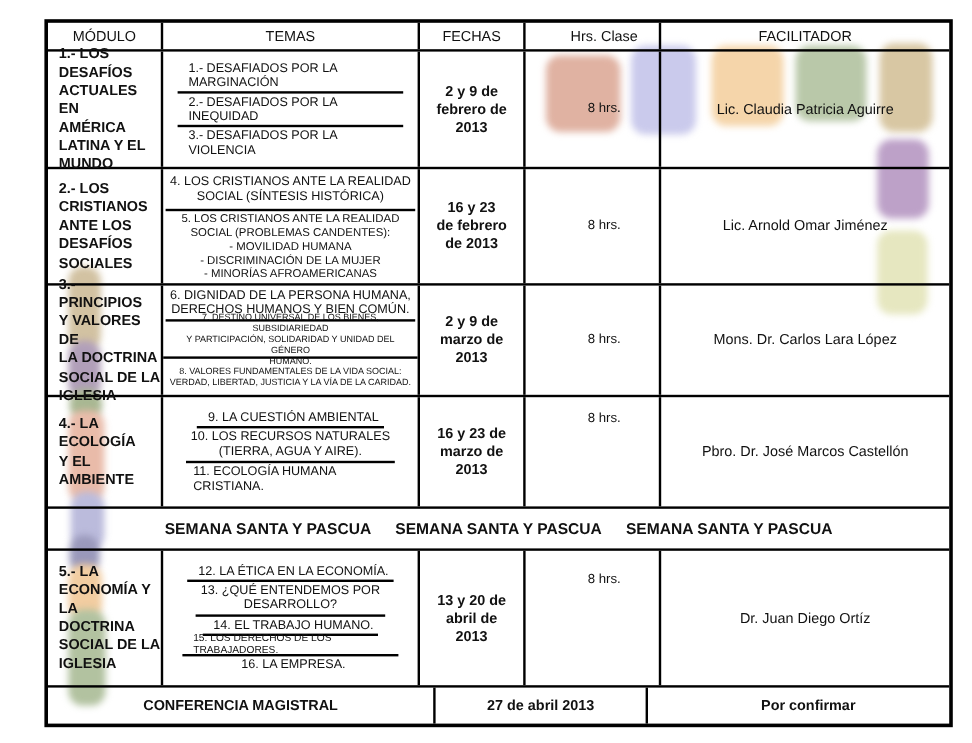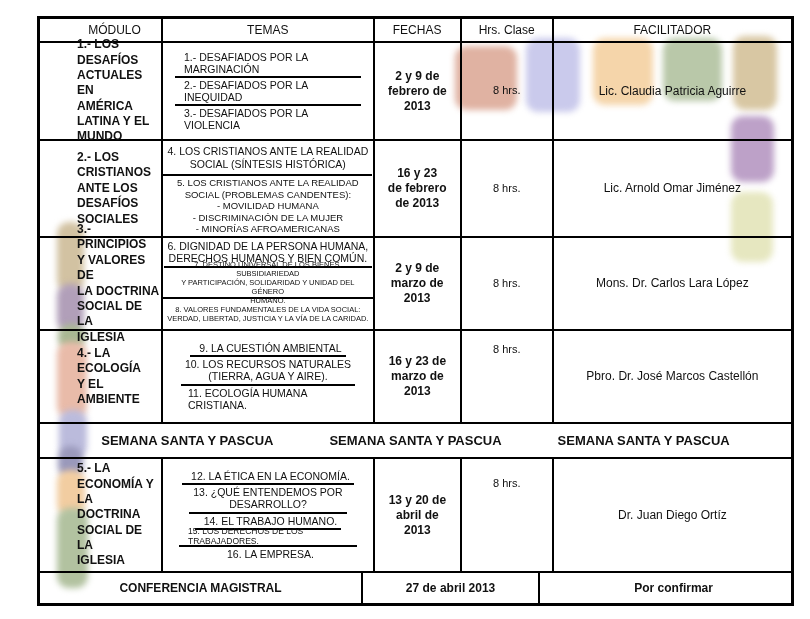--- a/index.html
+++ b/index.html
@@ -16,24 +16,24 @@
     border:3px solid #000;box-sizing:content-box;background:transparent;
   }
   .row{display:flex;border-bottom:2px solid #000;box-sizing:border-box;}
   .row:last-child{border-bottom:none;}
   .cell{
     box-sizing:border-box;border-right:2px solid #000;
     display:flex;align-items:center;justify-content:center;
     text-align:center;white-space:pre-line;line-height:1.25;
   }
   .cell.last{border-right:none;}
-  .c-mod{width:96px;margin-left:28px;}
+  .c-mod{width:96px;}
   .c-tem{width:214px;}
   .c-fec{width:88px;}
-  .c-hrs{width:93px;}
+  .c-hrs{width:93px;margin-left:20px;}
   .c-fac{width:240px;}
   .hdr{font-size:12px;}
   .modcell{
     justify-content:flex-start;text-align:left;
     font-weight:bold;font-size:12px;line-height:1.28;
     padding-left:9px;
   }
   .temas-stack{display:flex;flex-direction:column;box-sizing:border-box;}
   .tcell{
     box-sizing:border-box;border-bottom:2px solid #000;
@@ -43,21 +43,21 @@
   }
   .tcell:last-child{border-bottom:none;flex:1;}
   .tcell.al{justify-content:flex-start;text-align:left;padding-left:9px;}
   .tcell.sm{font-size:7.5px;line-height:1.2;}
   .tcell.s5{font-size:9.5px;line-height:1.22;}
   .tcell.s15{font-size:8.5px;}
   .datecell{font-weight:bold;font-size:12px;}
   .hrscell{font-size:11px;}
   .faccell{font-size:12px;}
   .banner{
-    display:flex;align-items:center;justify-content:center;gap:56px;
+    display:flex;align-items:center;justify-content:center;gap:20px;
     font-weight:bold;font-size:13px;
   }
   .fcell{font-weight:bold;font-size:12px;}
   .f1{width:330px;}
   .f2{width:181px;}
   .f3{width:240px;margin-left:16px;}
 </style>
 </head>
 <body>
 

